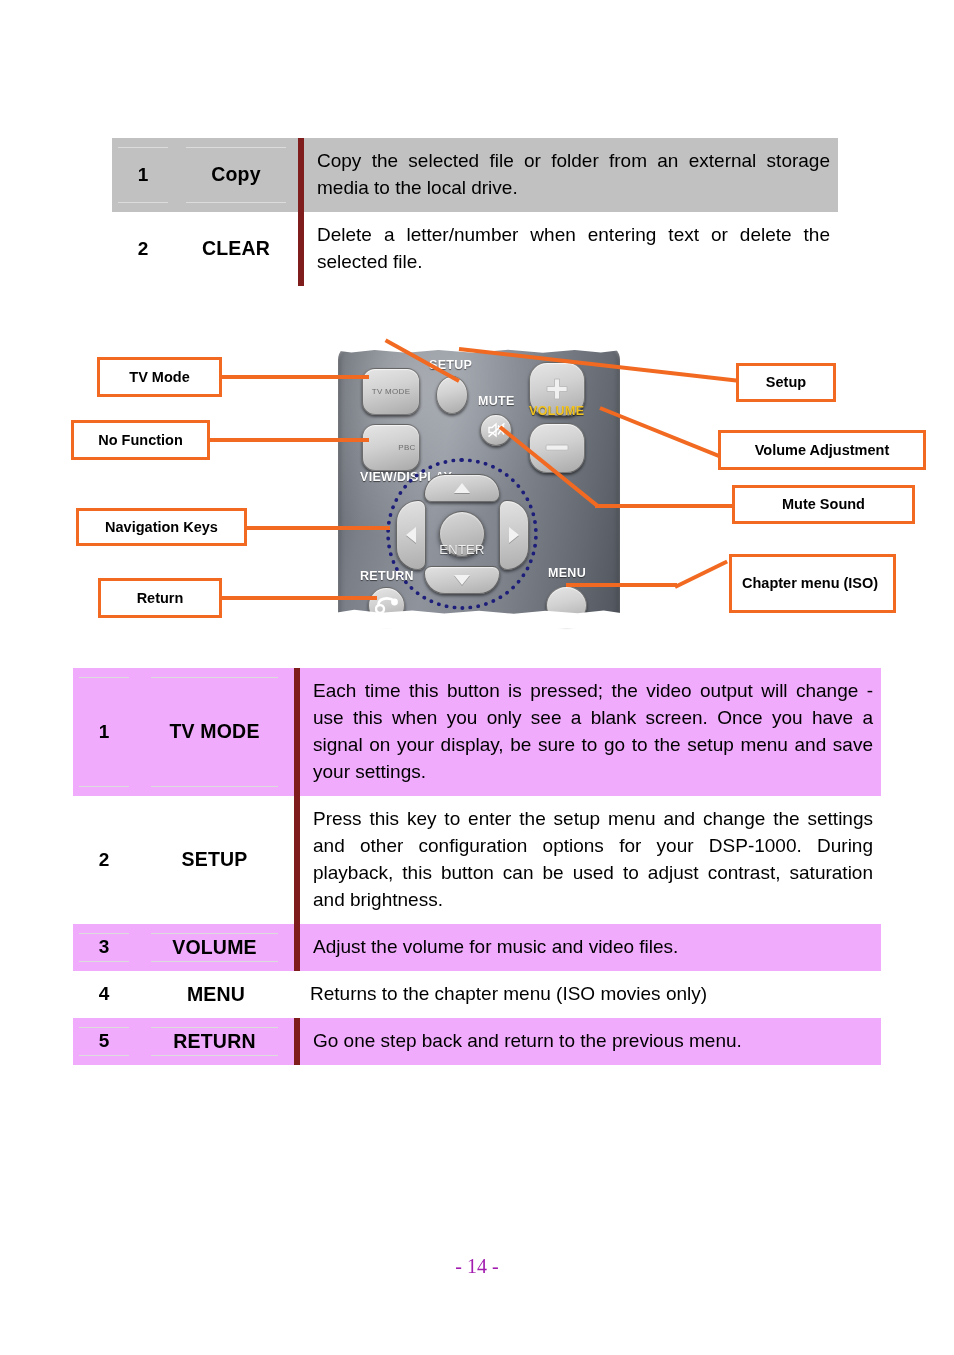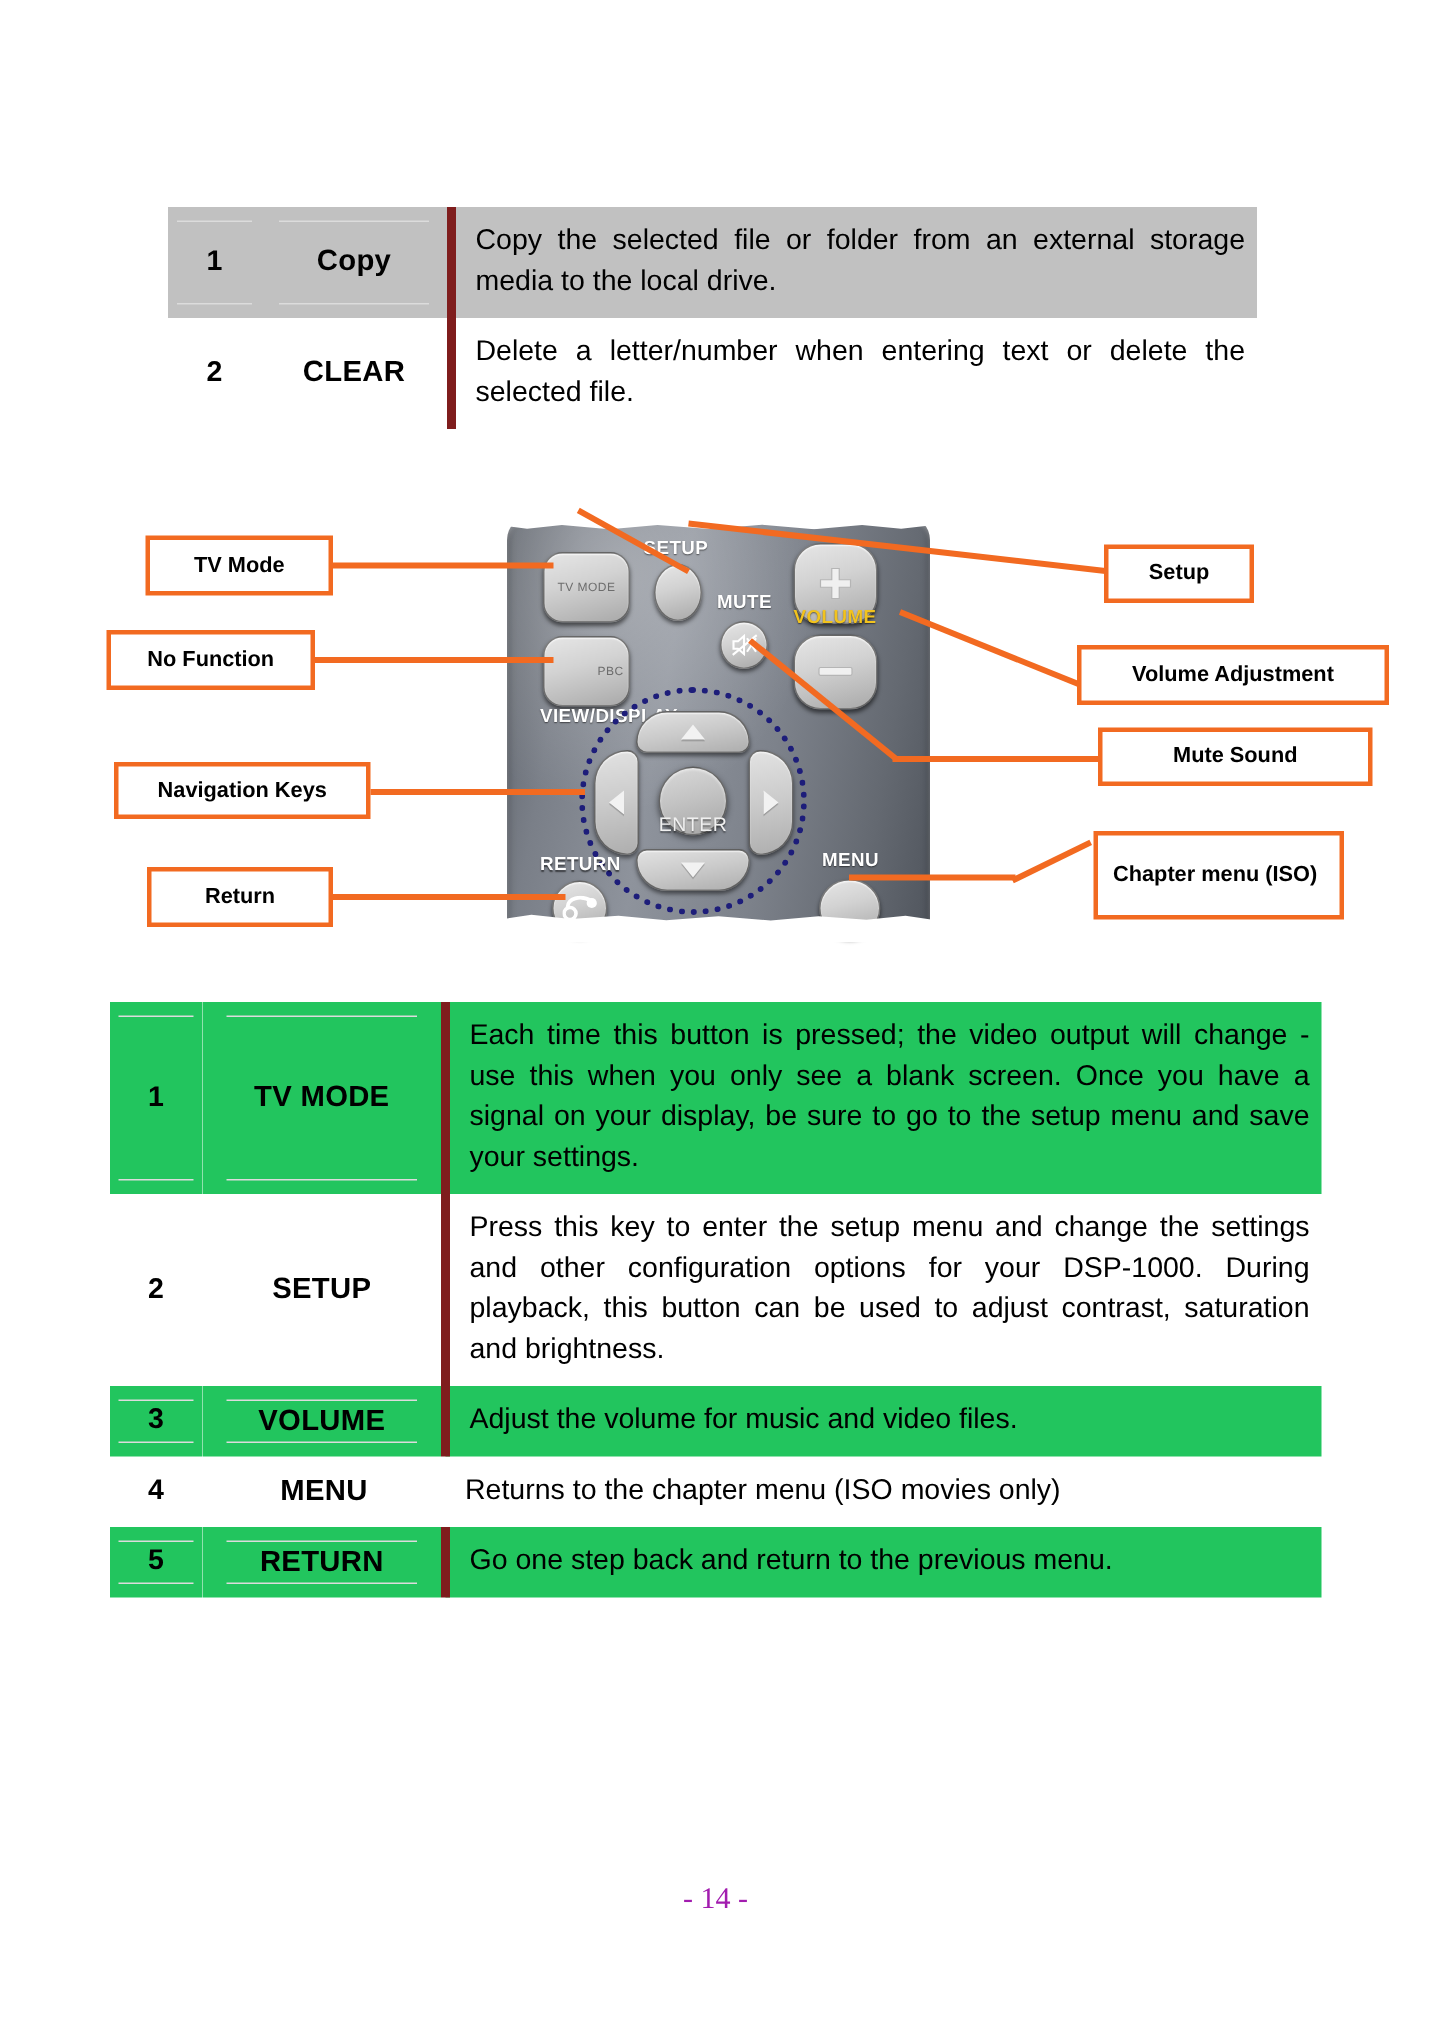--- a/index.html
+++ b/index.html
@@ -37,21 +37,21 @@
   #table-top .col-label { width: 127px; }
   #table-top .col-desc  { width: 537px; }
 
   
   #table-bottom {
     position: absolute;
     left: 73px;
     top: 668px;
     width: 808px;
   }
-  #table-bottom .row-shaded td { background: #22c55e; }
+  #table-bottom .row-shaded td { background: #f0abfc; }
   #table-bottom .col-num   { width: 62px; }
   #table-bottom .col-label { width: 162px; }
   #table-bottom .col-desc  { width: 584px; }
 
   .cell-num {
     text-align: center;
     font-size: 19px;
     font-weight: bold;
     color: #000;
     position: relative;

